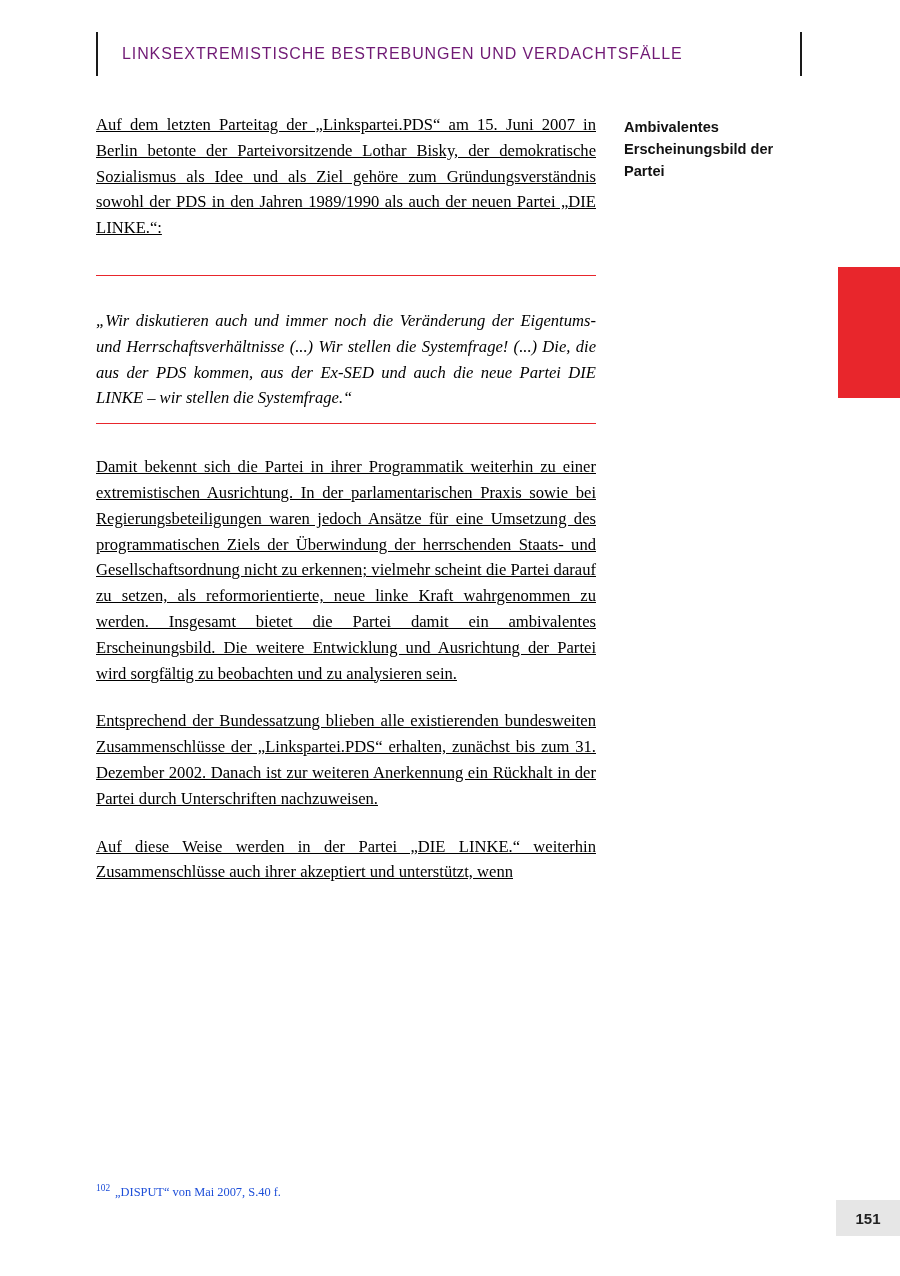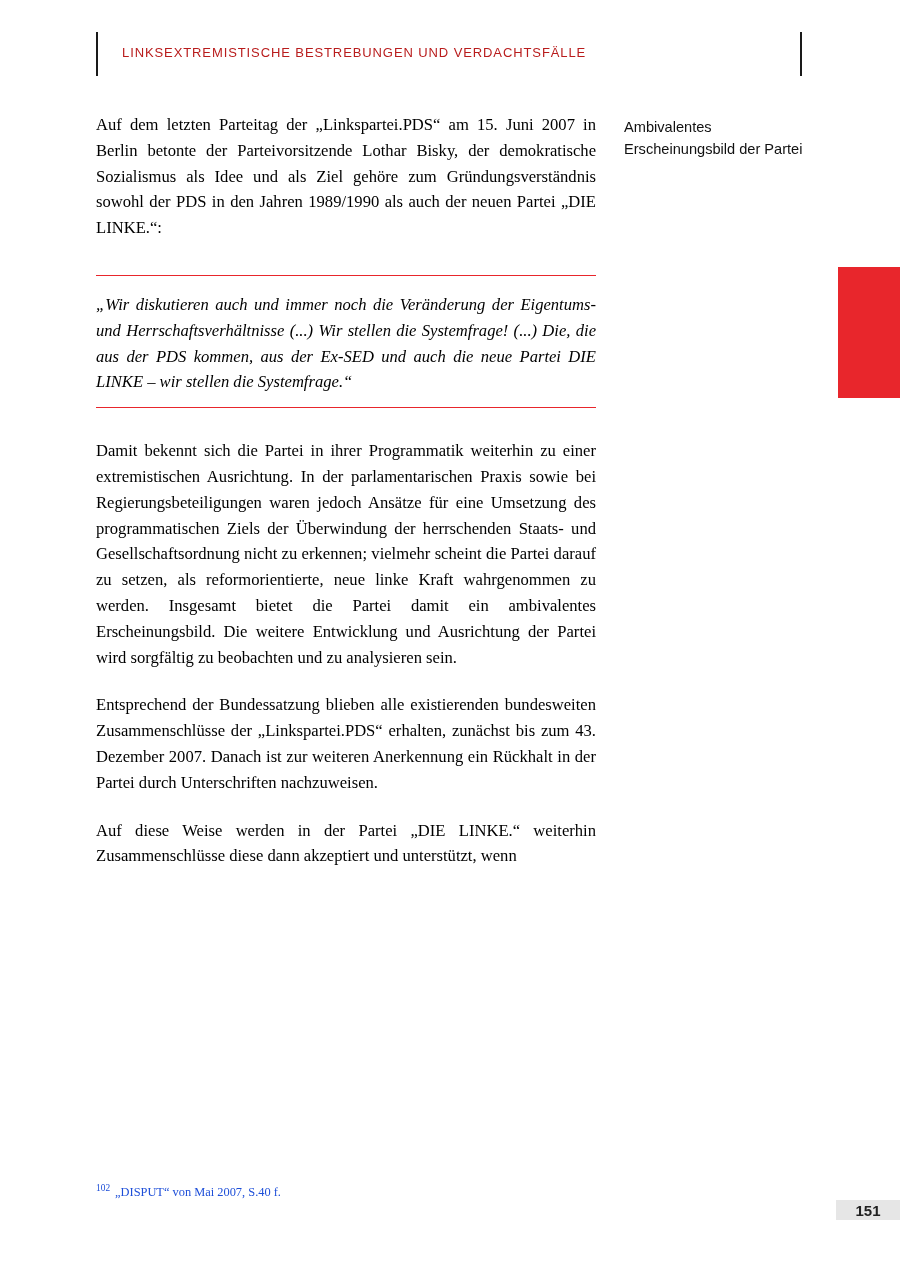--- a/index.html
+++ b/index.html
@@ -38,23 +38,23 @@
     top: 0;
     width: 2px;
     height: 44px;
     background: #1a1a1a;
   }
   .header-title {
     position: absolute;
     left: 26px;
     top: 13px;
     font-family: "Liberation Sans", sans-serif;
-    font-size: 13px;
+    font-size: 16px;
     letter-spacing: 0.9px;
-    color: #b91c1c;
+    color: #701a75;
     font-weight: 400;
     white-space: nowrap;
   }
 
   
   .edge-tab {
     position: absolute;
     right: 0;
     top: 267px;
     width: 62px;
@@ -62,48 +62,49 @@
     background: #e8262c;
   }
 
   
   .margin-note {
     position: absolute;
     left: 624px;
     top: 116px;
     width: 190px;
     font-family: "Liberation Sans", sans-serif;
-    font-weight: normal;
+    font-weight: bold;
     font-size: 14.6px;
     line-height: 1.52;
     color: #111111;
   }
 
   
   .column {
     position: absolute;
     left: 96px;
     top: 112px;
     width: 500px;
   }
   p.body {
     margin: 0 0 22px 0;
     font-size: 16.6px;
     line-height: 1.555;
     text-align: justify;
     text-justify: inter-word;
     hyphens: manual;
+    text-decoration: underline;
   }
   p.body:last-child { margin-bottom: 0; }
 
   
   .quote-block {
     margin: 34px 0 30px 0;
     position: relative;
-    padding: 16px 0 12px 0;
+    padding: 32px 0 12px 0;
     border-top: 1.6px solid #e8262c;
     border-bottom: 1.6px solid #e8262c;
   }
   .quote-block p {
     margin: 0;
     font-style: italic;
     font-size: 16.6px;
     line-height: 1.555;
     text-align: justify;
   }
@@ -135,21 +136,21 @@
     vertical-align: super;
     margin-right: 5px;
   }
 
   
   .page-number {
     position: absolute;
     left: 836px;
     top: 1200px;
     width: 64px;
-    height: 20px;
+    height: 36px;
     background: #e6e6e6;
     font-family: "Liberation Sans", sans-serif;
     font-weight: bold;
     font-size: 15px;
     color: #222222;
     display: flex;
     align-items: center;
     justify-content: center;
   }
 </style>
@@ -169,24 +170,24 @@
 <div class="column">
 
   <p class="body">Auf dem letzten Parteitag der „Linkspartei.PDS“ am 15. Juni 2007 in Berlin betonte der Parteivorsitzende Lothar Bisky, der demokratische Sozialismus als Idee und als Ziel gehöre zum Gründungsverständnis sowohl der PDS in den Jahren 1989/1990 als auch der neuen Partei „DIE LINKE.“:</p>
 
   <div class="quote-block">
     <p>„Wir diskutieren auch und immer noch die Veränderung der Eigentums- und Herrschaftsverhältnisse (...) Wir stellen die Systemfrage! (...) Die, die aus der PDS kommen, aus der Ex-SED und auch die neue Partei DIE LINKE – wir stellen die Systemfrage.“</p>
   </div>
 
   <p class="body">Damit bekennt sich die Partei in ihrer Programmatik weiterhin zu einer extremistischen Ausrichtung. In der parlamentarischen Praxis sowie bei Regierungsbeteiligungen waren jedoch Ansätze für eine Umsetzung des programmatischen Ziels der Überwindung der herrschenden Staats- und Gesellschaftsordnung nicht zu erkennen; vielmehr scheint die Partei darauf zu setzen, als reformorientierte, neue linke Kraft wahrgenommen zu werden. Insgesamt bietet die Partei damit ein ambivalentes Erscheinungsbild. Die weitere Entwicklung und Ausrichtung der Partei wird sorgfältig zu beobachten und zu analysieren sein.</p>
 
-  <p class="body">Entsprechend der Bundessatzung blieben alle existierenden bundesweiten Zusammenschlüsse der „Linkspartei.PDS“ erhalten, zunächst bis zum 43. Dezember 2007. Danach ist zur weiteren Anerkennung ein Rückhalt in der Partei durch Unterschriften nachzuweisen.</p>
+  <p class="body">Entsprechend der Bundessatzung blieben alle existierenden bundesweiten Zusammenschlüsse der „Linkspartei.PDS“ erhalten, zunächst bis zum 31. Dezember 2002. Danach ist zur weiteren Anerkennung ein Rückhalt in der Partei durch Unterschriften nachzuweisen.</p>
 
 
-  <p class="body">Auf diese Weise werden in der Partei „DIE LINKE.“ weiterhin Zusammenschlüsse diese dann akzeptiert und unterstützt, wenn</p>
+  <p class="body">Auf diese Weise werden in der Partei „DIE LINKE.“ weiterhin Zusammenschlüsse auch ihrer akzeptiert und unterstützt, wenn</p>
 
 </div>
 
 <div class="footnote">
   <span class="fn-num">102</span><span>„DISPUT“ von Mai 2007, S.40 f.</span>
 </div>
 
 <div class="page-number">151</div>
 
 </body></html>

